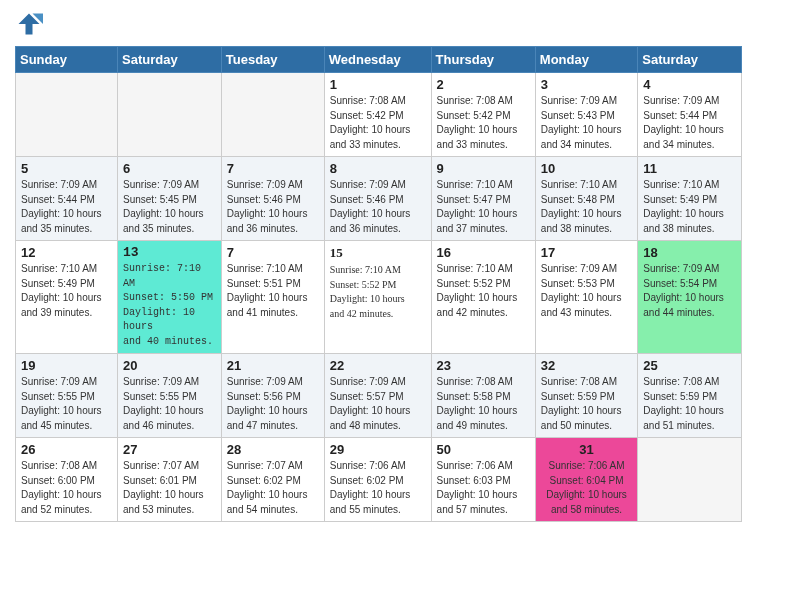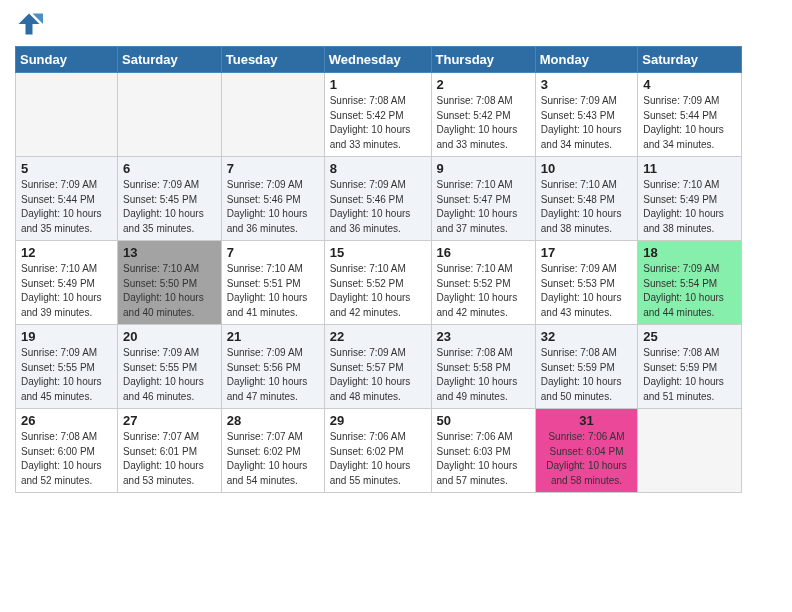--- a/index.html
+++ b/index.html
@@ -209,35 +209,35 @@
           </td>
         </tr>
         <tr>
           <td style="background: rgb(255, 255, 255);">
             <span class="day-number">12</span>
             <div class="day-info" style="white-space: pre-line;">Sunrise: 7:10 AM
 Sunset: 5:49 PM
 Daylight: 10 hours
 and 39 minutes.</div>
           </td>
-          <td style="background: #a3a3a3;">
+          <td style="background: #5eead4; font-family: Liberation Mono, monospace;">
             <span class="day-number">13</span>
             <div class="day-info" style="white-space: pre-line;">Sunrise: 7:10 AM
 Sunset: 5:50 PM
 Daylight: 10 hours
 and 40 minutes.</div>
           </td>
           <td style="background: rgb(255, 255, 255);">
             <span class="day-number">7</span>
             <div class="day-info" style="white-space: pre-line;">Sunrise: 7:10 AM
 Sunset: 5:51 PM
 Daylight: 10 hours
 and 41 minutes.</div>
           </td>
-          <td style="background: rgb(255, 255, 255);">
+          <td style="background: rgb(255, 255, 255); font-family: Liberation Serif, serif;">
             <span class="day-number">15</span>
             <div class="day-info" style="white-space: pre-line;">Sunrise: 7:10 AM
 Sunset: 5:52 PM
 Daylight: 10 hours
 and 42 minutes.</div>
           </td>
           <td style="background: rgb(255, 255, 255);">
             <span class="day-number">16</span>
             <div class="day-info" style="white-space: pre-line;">Sunrise: 7:10 AM
 Sunset: 5:52 PM

